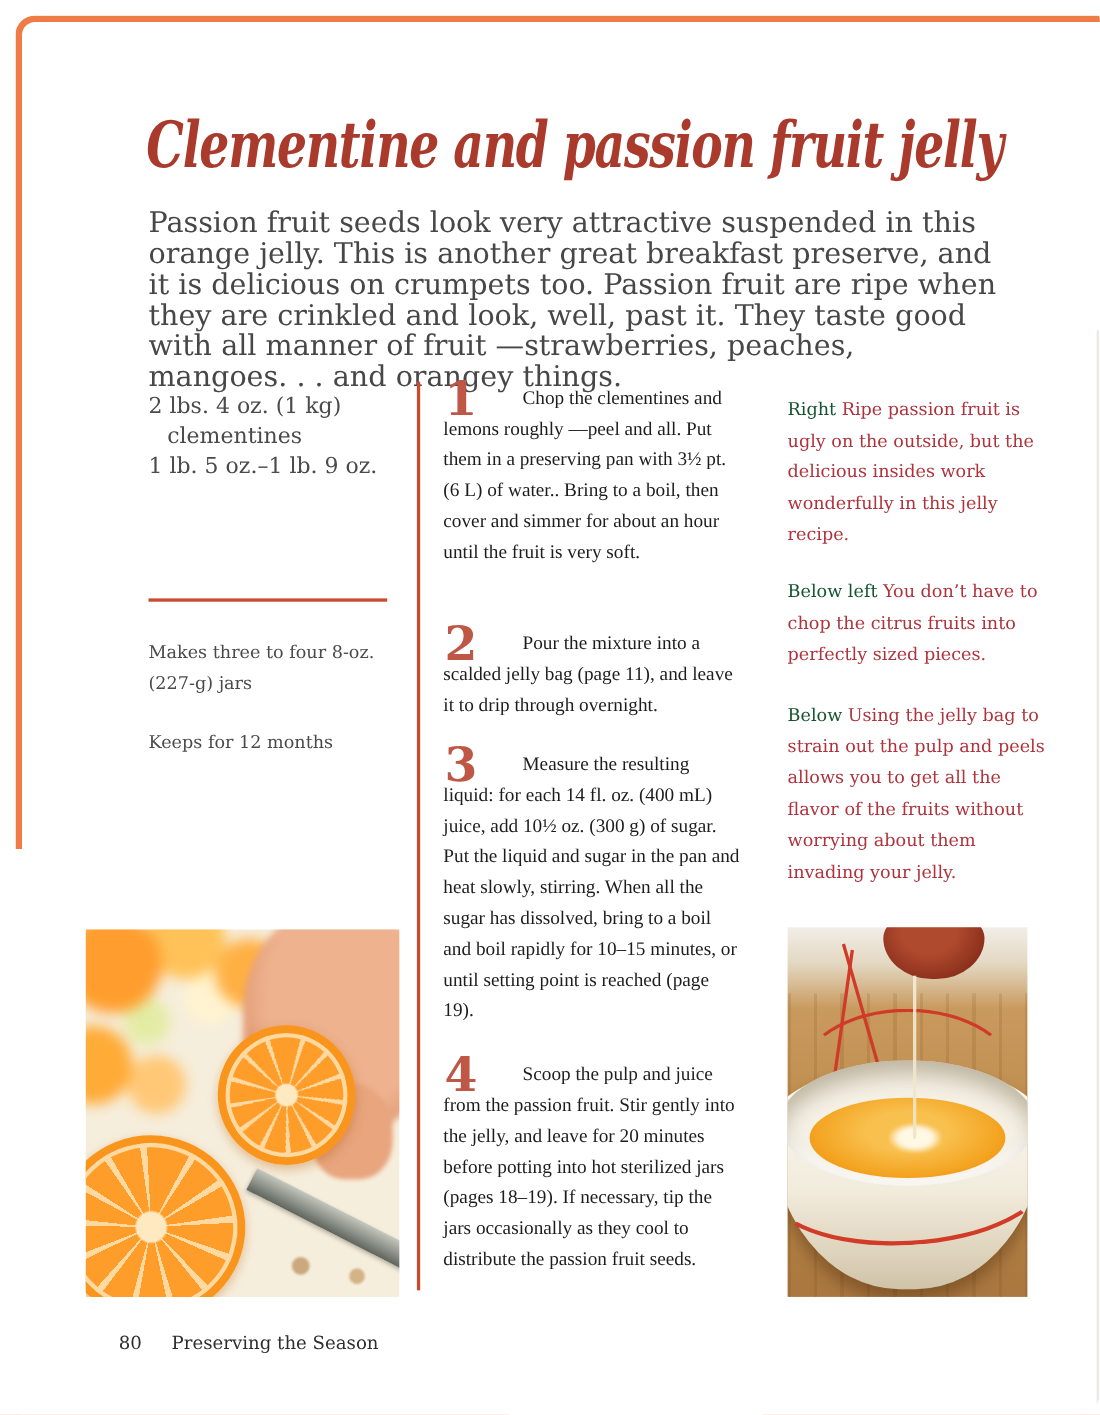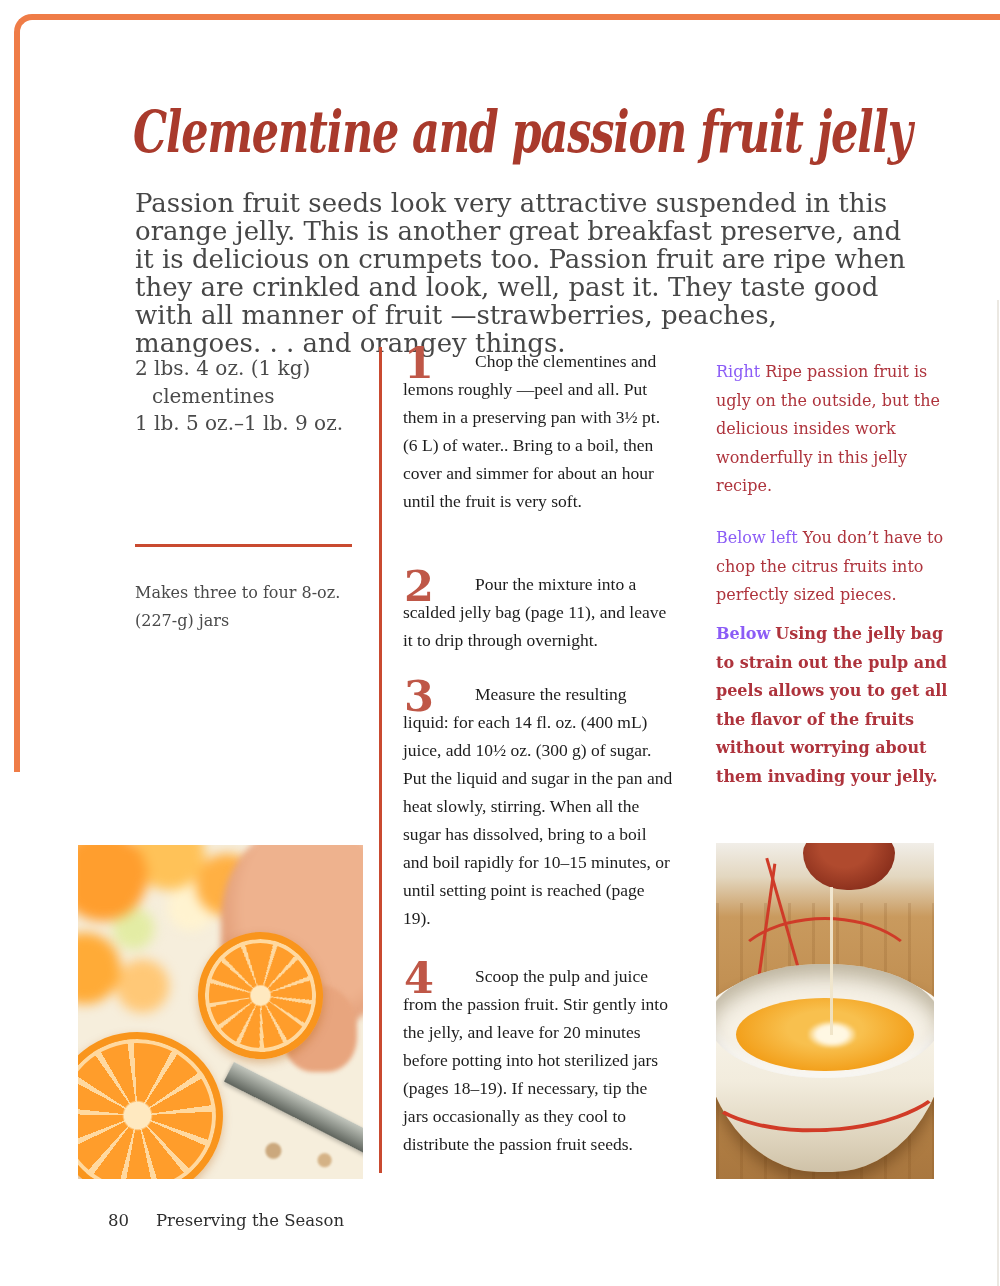--- a/index.html
+++ b/index.html
@@ -4,20 +4,21 @@
 <style>
   * { box-sizing: border-box; margin: 0; padding: 0; }
   html,body { background:#ffffff; }
   .page {
     position: relative;
     width: 1000px;
     height: 1286px;
     background: #ffffff;
     overflow: hidden;
     font-family: "DejaVu Serif", serif;
+    border-radius: 20px;
   }
 
   
   .corner-border {
     position: absolute;
     left: 14px; top: 14px;
     width: 986px; height: 758px;
     border-top: 6px solid #ef7c47;
     border-left: 6px solid #ef7c47;
     border-top-left-radius: 18px;
@@ -119,22 +120,22 @@
     color: #1d1d1d;
     text-indent: 72px;
   }
 
   
   .captions { position: absolute; left: 716px; top: 0; width: 238px; }
   .caption { position: absolute; left: 0; width: 238px;
     font-size: 16px; line-height: 28.5px; }
   .caption-1 { top: 358px; }
   .caption-2 { top: 524px; }
-  .caption-3 { top: 620px; font-weight: bold; }
-  .cap-label { color: #8b5cf6; margin-right: 5px; }
+  .caption-3 { top: 636px; }
+  .cap-label { color: #14532d; margin-right: 5px; }
   .cap-text  { color: #ae333c; margin-top: 40px; }
 
   
   .photo { position: absolute; overflow: hidden; }
   .photo-left  { left: 78px;  top: 845px; width: 285px; height: 334px; background:#f6eedc; }
   .photo-right { left: 716px; top: 843px; width: 218px; height: 336px;
     background: linear-gradient(180deg,#f1eee8 0%, #e3d7c0 10%, #c99a5e 22%, #bd8a4c 55%, #a9773f 100%);
   }
 
   
@@ -258,20 +259,21 @@
 
   <div class="ingredients">
     <div class="line">2 lbs. 4 oz. (1 kg)</div>
     <div class="line indent">clementines</div>
     <div class="line">1 lb. 5 oz.–1 lb. 9 oz.</div>
   </div>
 
   <div class="rule-h"></div>
 
   <p class="yield">Makes three to four 8-oz. (227-g) jars</p>
+  <p class="keeps">Keeps for 12 months</p>
 
   <div class="divider-v"></div>
 
   <div class="steps">
     <div class="step step-1">
       <span class="num">1</span>
       <p>Chop the clementines and lemons roughly —peel and all. Put them in a preserving pan with 3½ pt. (6 L) of water.. Bring to a boil, then cover and simmer for about an hour until the fruit is very soft.</p>
     </div>
     <div class="step step-2">
       <span class="num">2</span>

